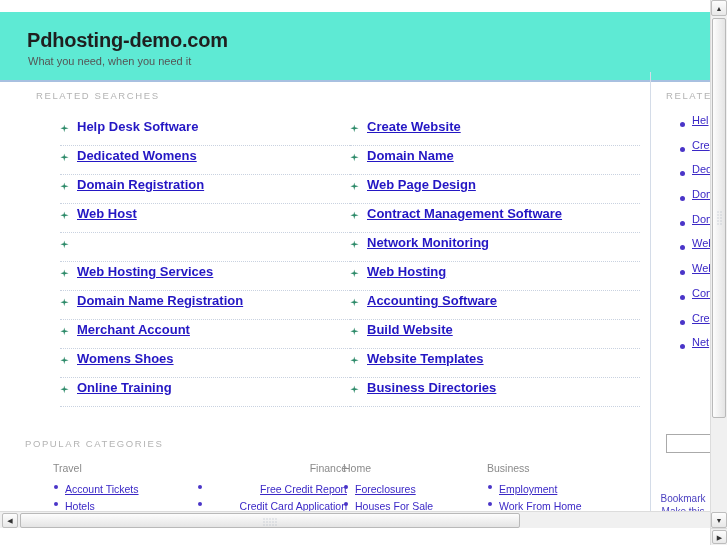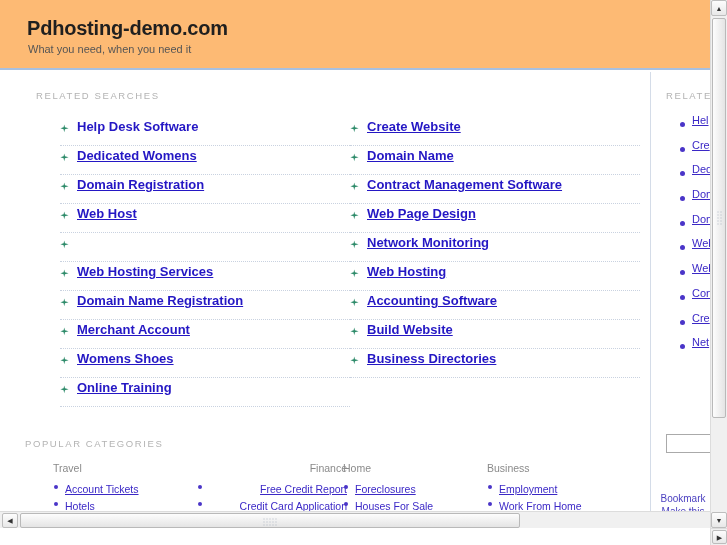--- a/index.html
+++ b/index.html
@@ -20,23 +20,23 @@
     position: absolute;
     left: 0; top: 0;
     width: 710px; height: 528px;
     overflow: hidden;
     background: #ffffff;
   }
 
   
   #header {
     position: absolute;
-    left: 0; top: 0;
+    left: 0; top: 12px;
     width: 710px; height: 70px;
-    background: #fdba74;
+    background: #5eead4;
     border-bottom: 2px solid #a8c0e0;
     box-sizing: border-box;
   }
   #site-title {
     position: absolute;
     left: 27px; top: 17px;
     font-size: 20px;
     font-weight: bold;
     color: #1f1f1f;
     letter-spacing: -0.2px;
@@ -403,51 +403,57 @@
               <div class="rs-row">
                 <span class="rs-bullet"><svg viewBox="0 0 9 9" width="9" height="9">
                     <path d="M4.2 0.4 L5.0 3.3 L8.6 4.3 L5.0 5.3 L4.2 8.2 L3.6 5.3 L0.4 4.3 L3.6 3.3 Z" fill="#2e8b6a"></path>
                   </svg></span>
                 <span class="rs-link">Domain Name</span>
               </div>
               <div class="rs-row">
                 <span class="rs-bullet"><svg viewBox="0 0 9 9" width="9" height="9">
                     <path d="M4.2 0.4 L5.0 3.3 L8.6 4.3 L5.0 5.3 L4.2 8.2 L3.6 5.3 L0.4 4.3 L3.6 3.3 Z" fill="#2e8b6a"></path>
                   </svg></span>
+                <span class="rs-link">Web Page Design</span>
+              </div>
+              <div class="rs-row">
+                <span class="rs-bullet"><svg viewBox="0 0 9 9" width="9" height="9">
+                    <path d="M4.2 0.4 L5.0 3.3 L8.6 4.3 L5.0 5.3 L4.2 8.2 L3.6 5.3 L0.4 4.3 L3.6 3.3 Z" fill="#2e8b6a"></path>
+                  </svg></span>
                 <span class="rs-link">Contract Management Software</span>
               </div>
               <div class="rs-row">
                 <span class="rs-bullet"><svg viewBox="0 0 9 9" width="9" height="9">
                     <path d="M4.2 0.4 L5.0 3.3 L8.6 4.3 L5.0 5.3 L4.2 8.2 L3.6 5.3 L0.4 4.3 L3.6 3.3 Z" fill="#2e8b6a"></path>
                   </svg></span>
-                <span class="rs-link">Web Page Design</span>
-              </div>
-              <div class="rs-row">
-                <span class="rs-bullet"><svg viewBox="0 0 9 9" width="9" height="9">
-                    <path d="M4.2 0.4 L5.0 3.3 L8.6 4.3 L5.0 5.3 L4.2 8.2 L3.6 5.3 L0.4 4.3 L3.6 3.3 Z" fill="#2e8b6a"></path>
-                  </svg></span>
                 <span class="rs-link">Network Monitoring</span>
               </div>
               <div class="rs-row">
                 <span class="rs-bullet"><svg viewBox="0 0 9 9" width="9" height="9">
                     <path d="M4.2 0.4 L5.0 3.3 L8.6 4.3 L5.0 5.3 L4.2 8.2 L3.6 5.3 L0.4 4.3 L3.6 3.3 Z" fill="#2e8b6a"></path>
                   </svg></span>
                 <span class="rs-link">Web Hosting</span>
               </div>
               <div class="rs-row">
                 <span class="rs-bullet"><svg viewBox="0 0 9 9" width="9" height="9">
                     <path d="M4.2 0.4 L5.0 3.3 L8.6 4.3 L5.0 5.3 L4.2 8.2 L3.6 5.3 L0.4 4.3 L3.6 3.3 Z" fill="#2e8b6a"></path>
                   </svg></span>
                 <span class="rs-link">Accounting Software</span>
               </div>
               <div class="rs-row">
                 <span class="rs-bullet"><svg viewBox="0 0 9 9" width="9" height="9">
                     <path d="M4.2 0.4 L5.0 3.3 L8.6 4.3 L5.0 5.3 L4.2 8.2 L3.6 5.3 L0.4 4.3 L3.6 3.3 Z" fill="#2e8b6a"></path>
                   </svg></span>
                 <span class="rs-link">Build Website</span>
+              </div>
+              <div class="rs-row">
+                <span class="rs-bullet"><svg viewBox="0 0 9 9" width="9" height="9">
+                    <path d="M4.2 0.4 L5.0 3.3 L8.6 4.3 L5.0 5.3 L4.2 8.2 L3.6 5.3 L0.4 4.3 L3.6 3.3 Z" fill="#2e8b6a"></path>
+                  </svg></span>
+                <span class="rs-link">Website Templates</span>
               </div>
               <div class="rs-row">
                 <span class="rs-bullet"><svg viewBox="0 0 9 9" width="9" height="9">
                     <path d="M4.2 0.4 L5.0 3.3 L8.6 4.3 L5.0 5.3 L4.2 8.2 L3.6 5.3 L0.4 4.3 L3.6 3.3 Z" fill="#2e8b6a"></path>
                   </svg></span>
                 <span class="rs-link">Business Directories</span>
               </div>
             </div>
         </div>
 

